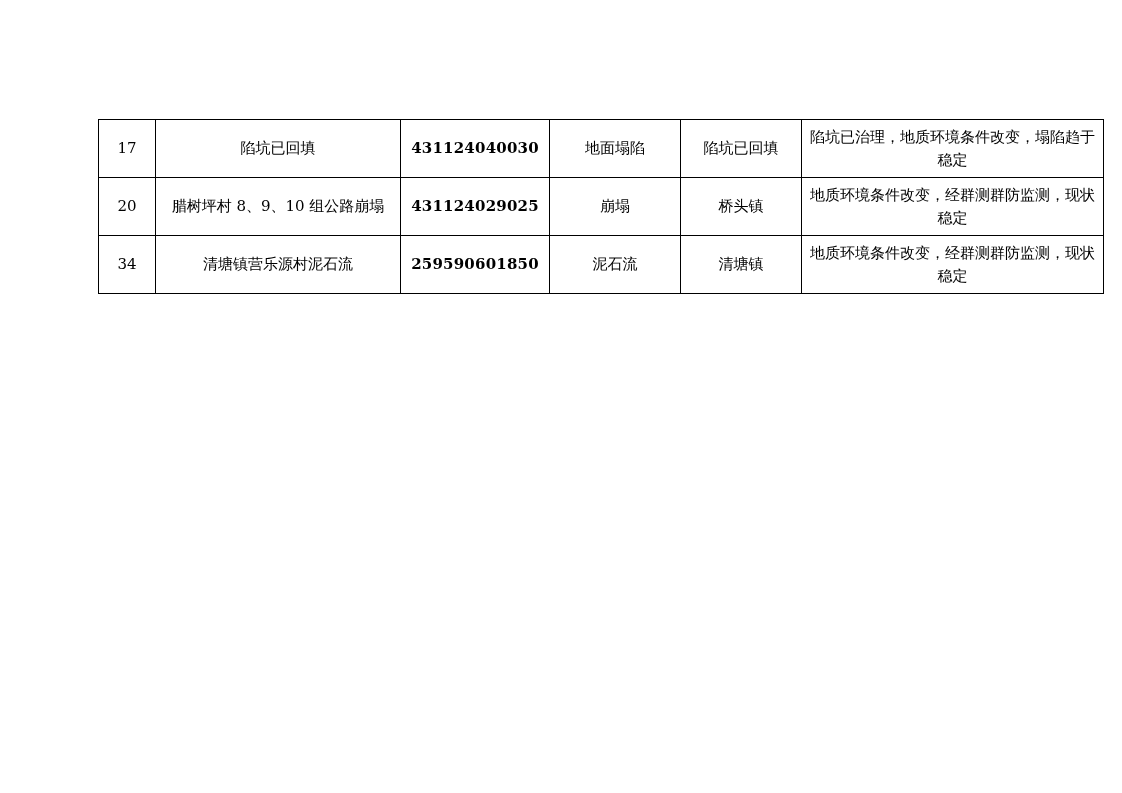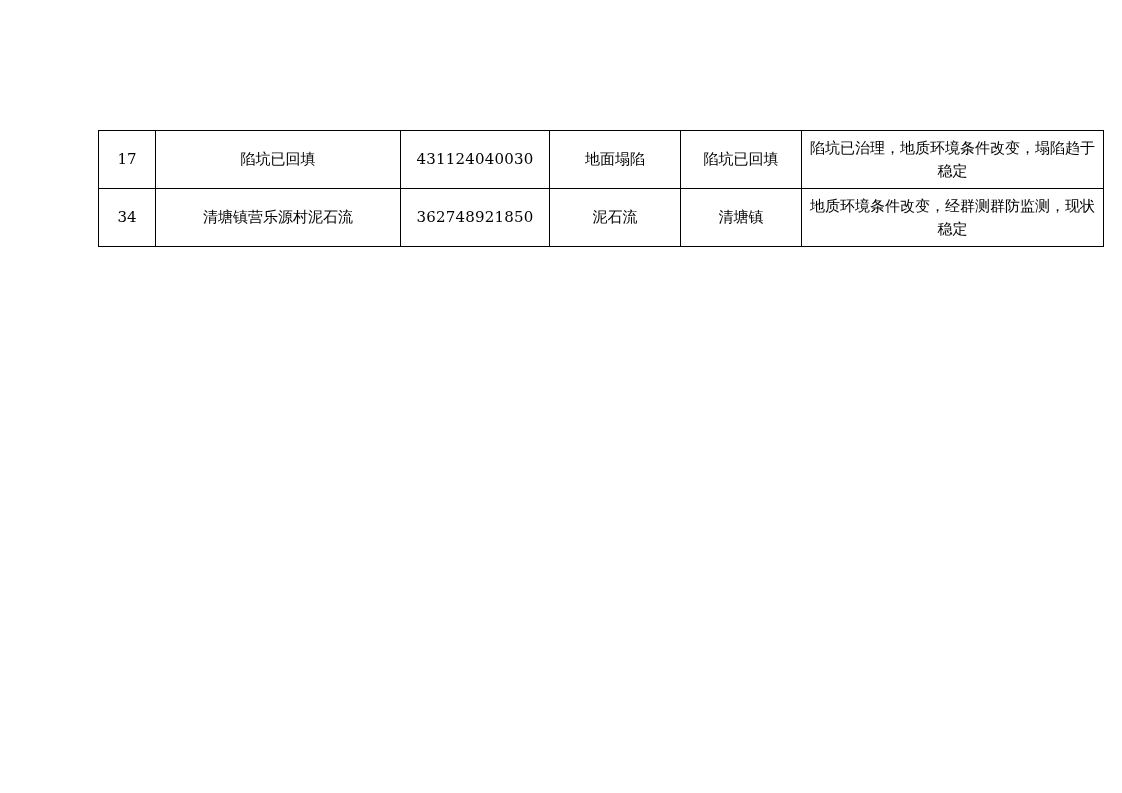--- a/index.html
+++ b/index.html
@@ -16,41 +16,41 @@
   }
   .page {
     position: relative;
     width: 1122px;
     height: 793px;
     box-sizing: border-box;
   }
   .table-wrap {
     position: absolute;
     left: 98px;
-    top: 130px;
+    top: 119px;
     width: 927px;
   }
   table.doc-table {
     border-collapse: collapse;
     table-layout: fixed;
     width: 927px;
   }
   table.doc-table td {
     border: 1px solid #000000;
     padding: 6px 6px;
     font-size: 15px;
     line-height: 1.5;
     text-align: center;
     vertical-align: middle;
     word-wrap: break-word;
     font-family: "DejaVu Serif", "Liberation Serif", serif;
   }
   td.col-no      { width: 44px; }
   td.col-name    { width: 232px; }
-  td.col-code    { width: 136px; letter-spacing: 0.2px; }
+  td.col-code    { width: 136px; letter-spacing: 0.2px; font-weight: bold; }
   td.col-type    { width: 118px; }
   td.col-town    { width: 108px; }
   td.col-remark  { width: 289px; text-align: center; }
   .cell-text {
     display: block;
     white-space: pre-wrap;
   }
 </style>
 </head>
 <body>
@@ -74,27 +74,47 @@
             </td>
           <td class="col-town">
               <span class="cell-text">陷坑已回填</span>
             </td>
           <td class="col-remark">
               <span class="cell-text">陷坑已治理，地质环境条件改变，塌陷趋于稳定</span>
             </td>
         </tr>
         <tr>
           <td class="col-no">
+              <span class="cell-text">20</span>
+            </td>
+          <td class="col-name">
+              <span class="cell-text">腊树坪村 8、9、10 组公路崩塌</span>
+            </td>
+          <td class="col-code">
+              <span class="cell-text">431124029025</span>
+            </td>
+          <td class="col-type">
+              <span class="cell-text">崩塌</span>
+            </td>
+          <td class="col-town">
+              <span class="cell-text">桥头镇</span>
+            </td>
+          <td class="col-remark">
+              <span class="cell-text">地质环境条件改变，经群测群防监测，现状稳定</span>
+            </td>
+        </tr>
+        <tr>
+          <td class="col-no">
               <span class="cell-text">34</span>
             </td>
           <td class="col-name">
               <span class="cell-text">清塘镇营乐源村泥石流</span>
             </td>
           <td class="col-code">
-              <span class="cell-text">362748921850</span>
+              <span class="cell-text">259590601850</span>
             </td>
           <td class="col-type">
               <span class="cell-text">泥石流</span>
             </td>
           <td class="col-town">
               <span class="cell-text">清塘镇</span>
             </td>
           <td class="col-remark">
               <span class="cell-text">地质环境条件改变，经群测群防监测，现状稳定</span>
             </td>

